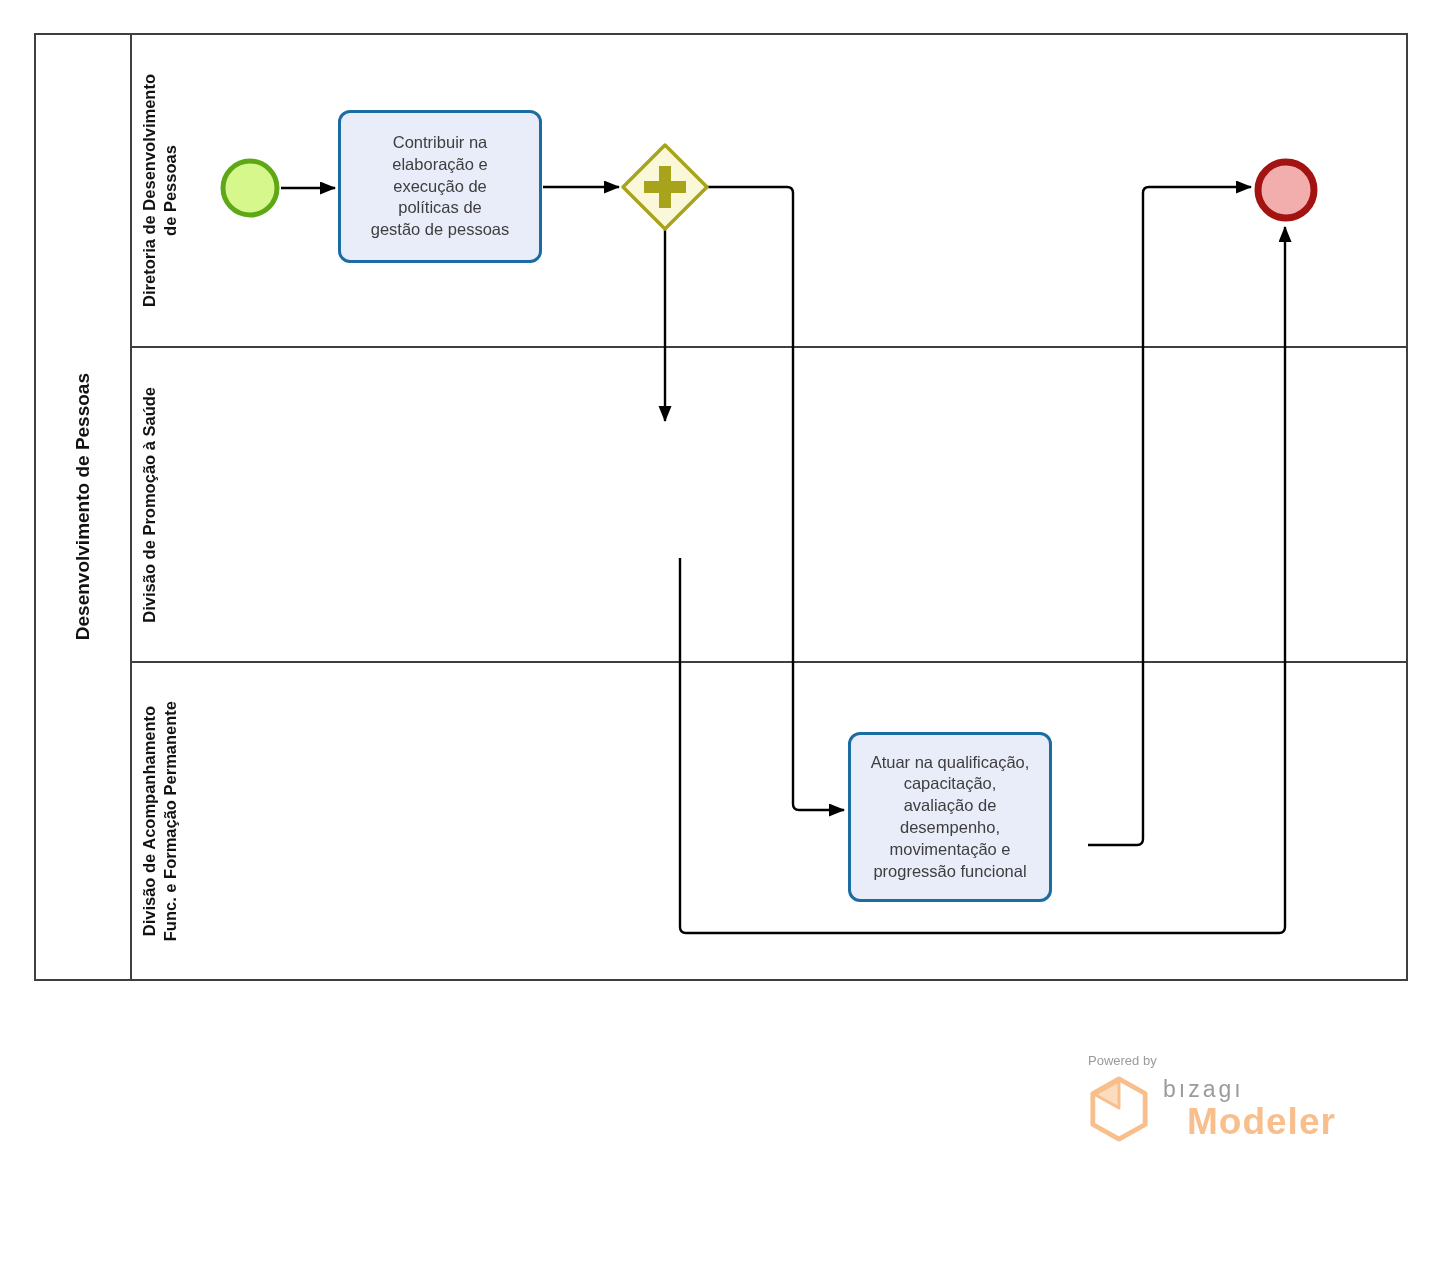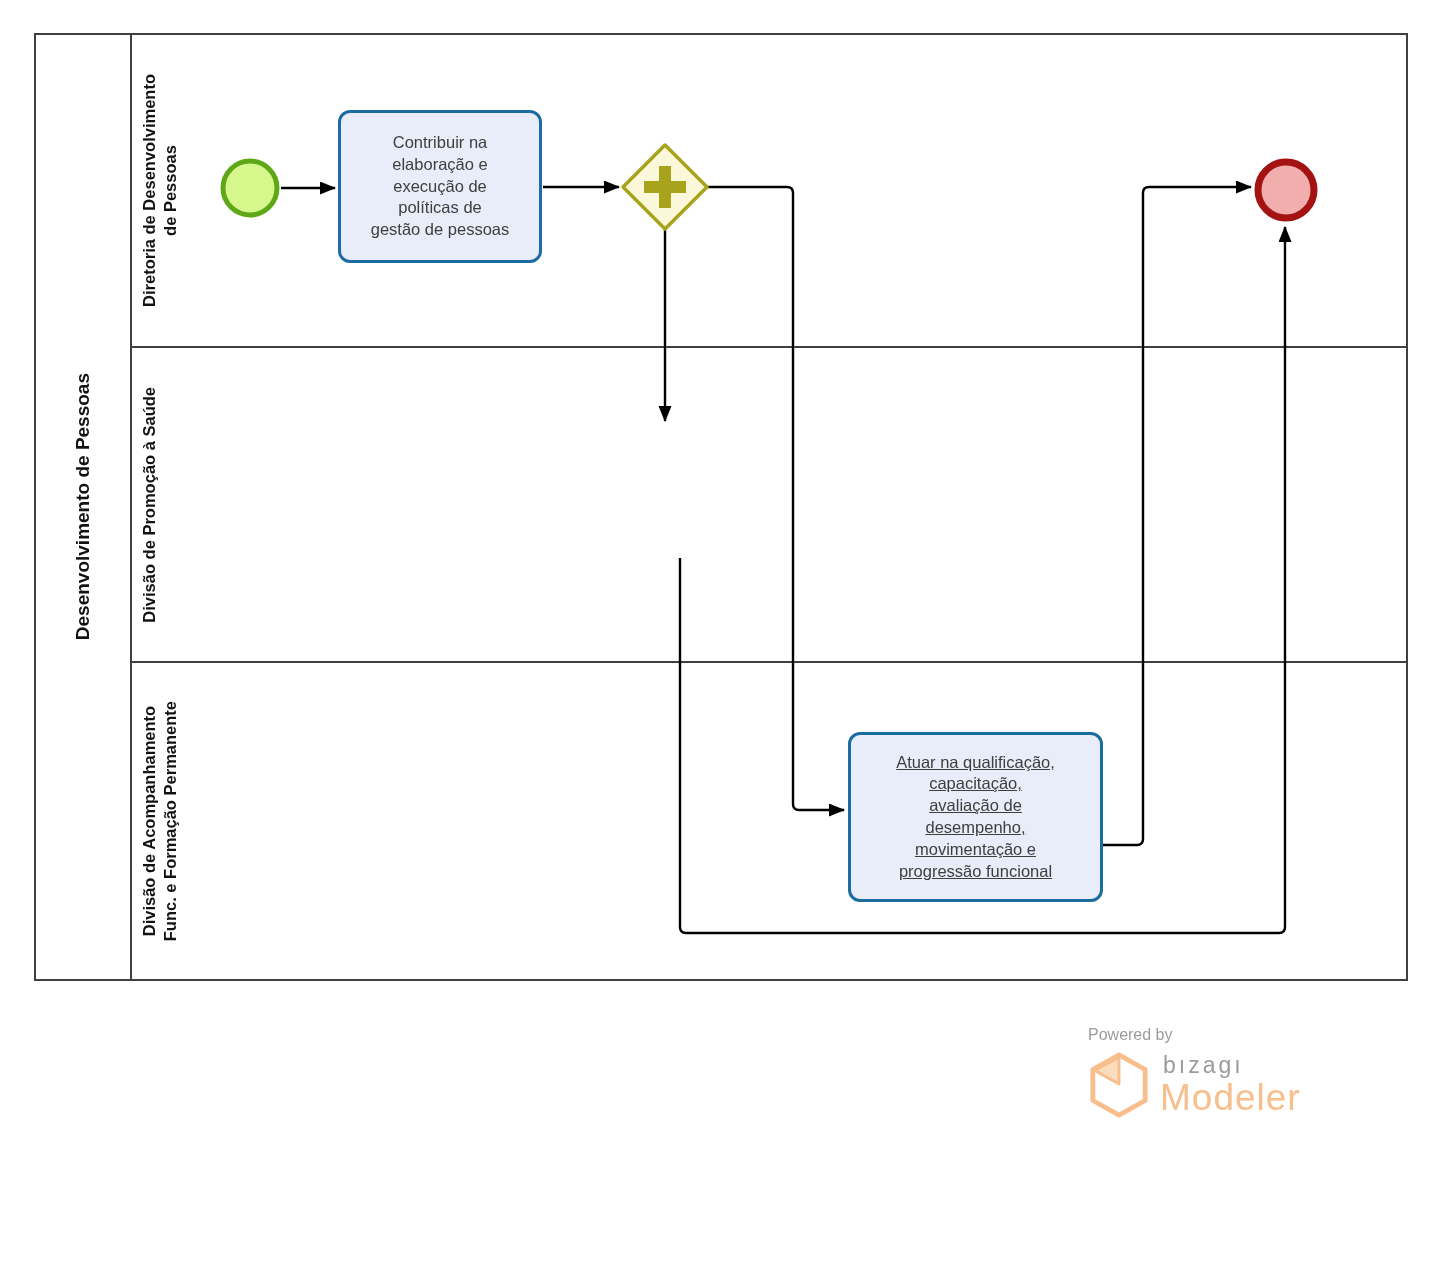--- a/index.html
+++ b/index.html
@@ -27,27 +27,27 @@
   .overlay { position:absolute; left:0; top:0; z-index:2; }
   .flow { fill:none; stroke:var(--connector); stroke-width:2.4; marker-end:url(#arrow); }
   .arrowhead { fill:var(--connector); }
   .start-ev { fill:var(--start_fill); stroke:var(--start_border); stroke-width:5; }
   .end-ev { fill:var(--end_fill); stroke:var(--end_border); stroke-width:7; }
   .gw { fill:var(--gateway_fill); stroke:var(--gateway_border); stroke-width:3.5; stroke-linejoin:round; }
   .gw-plus { fill:none; stroke:var(--gateway_border); stroke-width:12; }
 
   
   .branding { position:absolute; left:1088px; top:1026px; z-index:1; }
-  .powered { font-size:16px; color:var(--brand_gray); }
+  .powered { font-size:13px; color:var(--brand_gray);margin-top:27px; }
   .brand-row { display:flex; align-items:center; gap:10px; margin-top:8px; }
   .hex-icon { flex:none; }
   .hex-outline { fill:none; stroke:var(--brand_orange); stroke-width:5; stroke-linejoin:round; }
   .hex-fold { fill:var(--brand_orange_light); stroke:var(--brand_orange); stroke-width:3; stroke-linejoin:round; }
   .bizagi { font-size:23px; letter-spacing:3px; color:var(--brand_gray); margin-left:3px; }
-  .modeler { font-size:37px; font-weight:normal; letter-spacing:1px; color:var(--brand_orange); line-height:1.05; }
+  .modeler { font-size:37px; font-weight:bold; letter-spacing:1px; color:var(--brand_orange); line-height:1.05;margin-left:27px; }
 </style>
 </head>
 <body>
 
 <div id="stage">
 
   <div class="pool">
     <div class="pool-band">
       <div class="v-label pool-title">Desenvolvimento de Pessoas</div>
     </div>
@@ -86,21 +86,21 @@
     <circle class="end-ev" cx="1286" cy="190" r="28"></circle>
   </svg>
 
   <div class="task" style="left:338px; top:110px; width:204px; height:153px;">Contribuir na
 elaboração e
 execução de
 políticas de
 gestão de pessoas</div>
 
 
-  <div class="task" style="left:848px; top:732px; width:255px; height:170px;text-decoration:underline;">Atuar na qualificação,
+  <div class="task" style="left:848px; top:732px; width:204px; height:170px;">Atuar na qualificação,
 capacitação,
 avaliação de
 desempenho,
 movimentação e
 progressão funcional</div>
 
   <div class="branding">
     <div class="powered">Powered by</div>
     <div class="brand-row">
       <svg class="hex-icon" width="62" height="66" viewBox="0 0 64 68">

